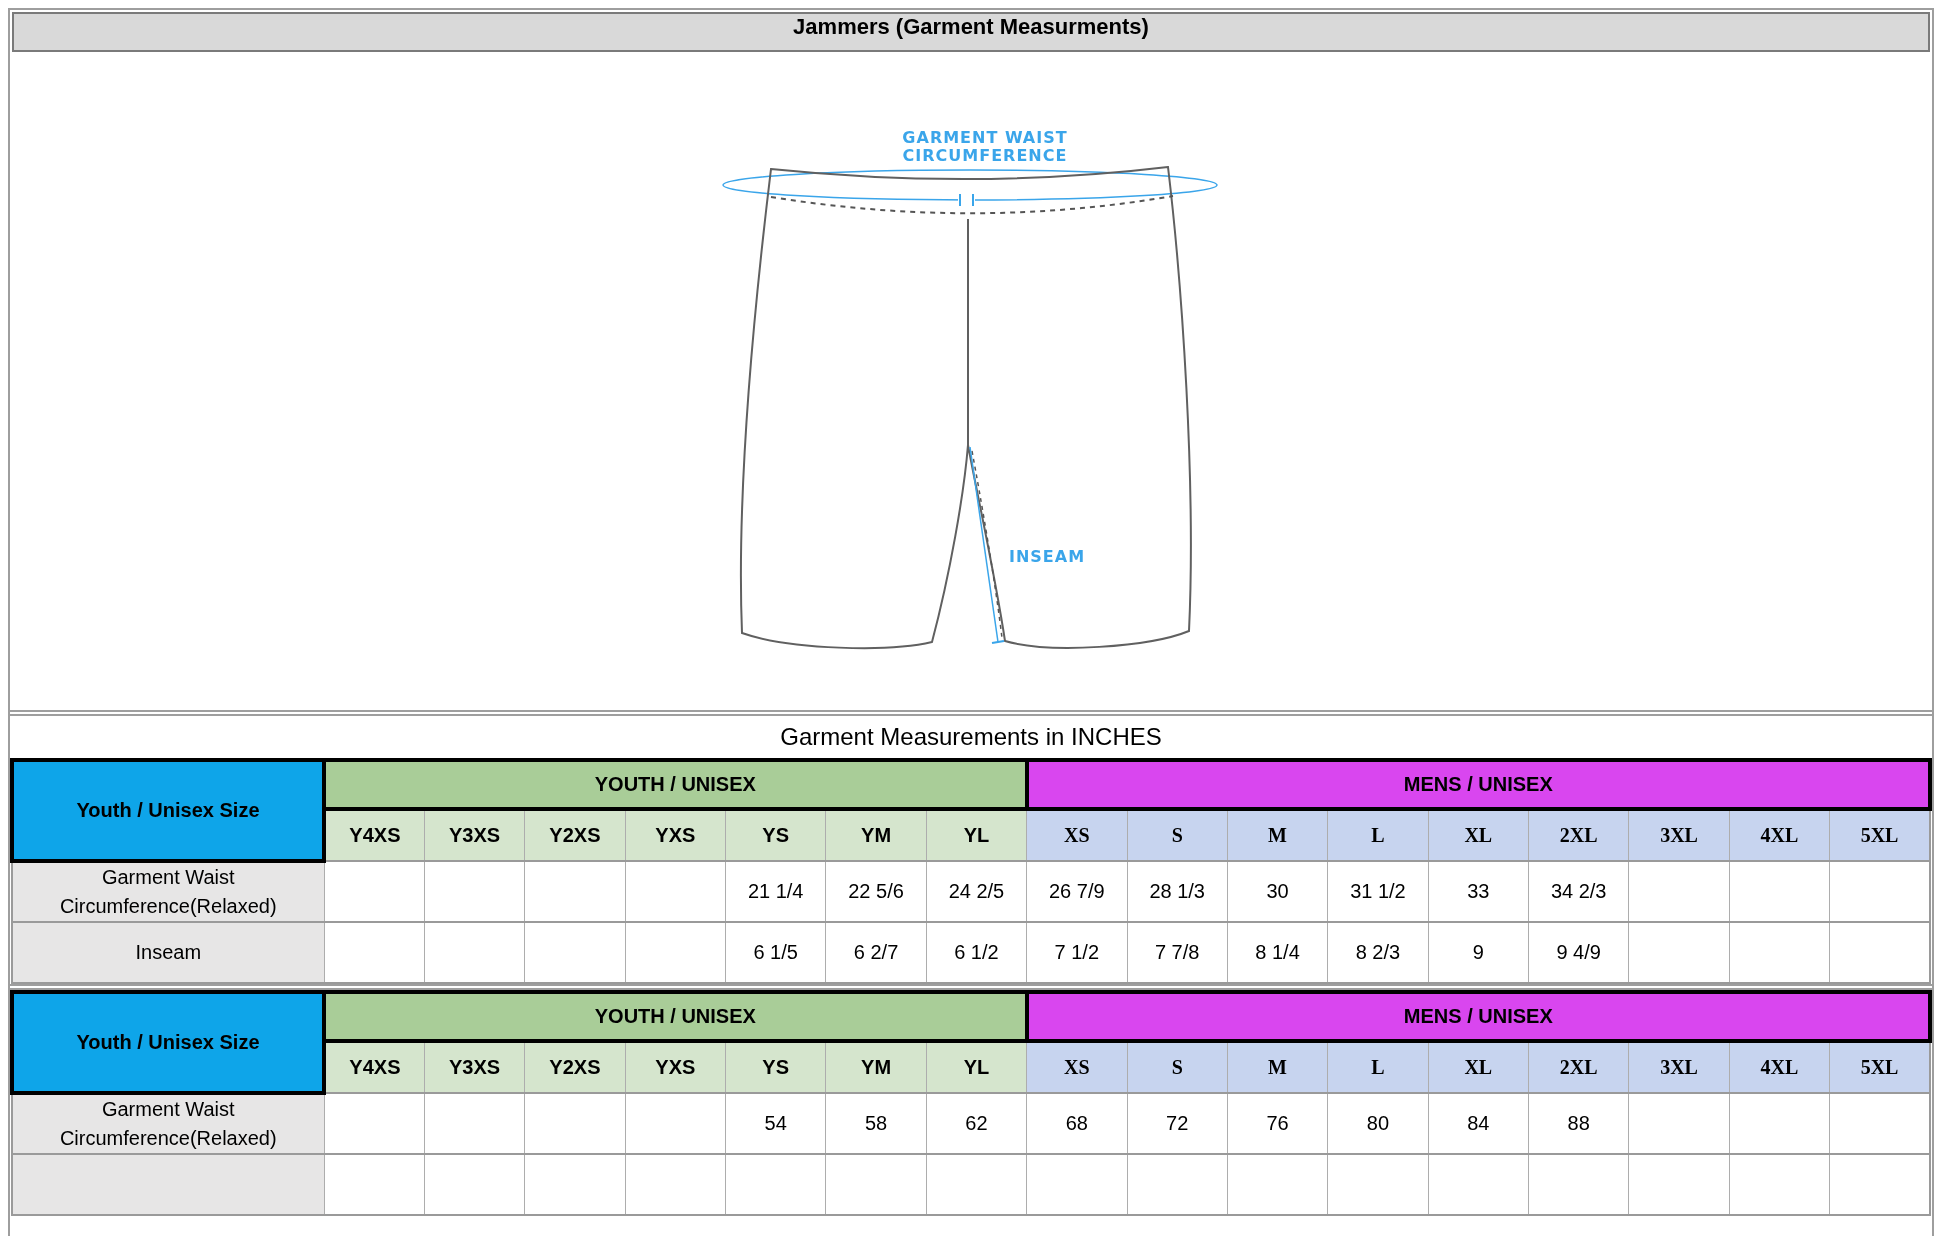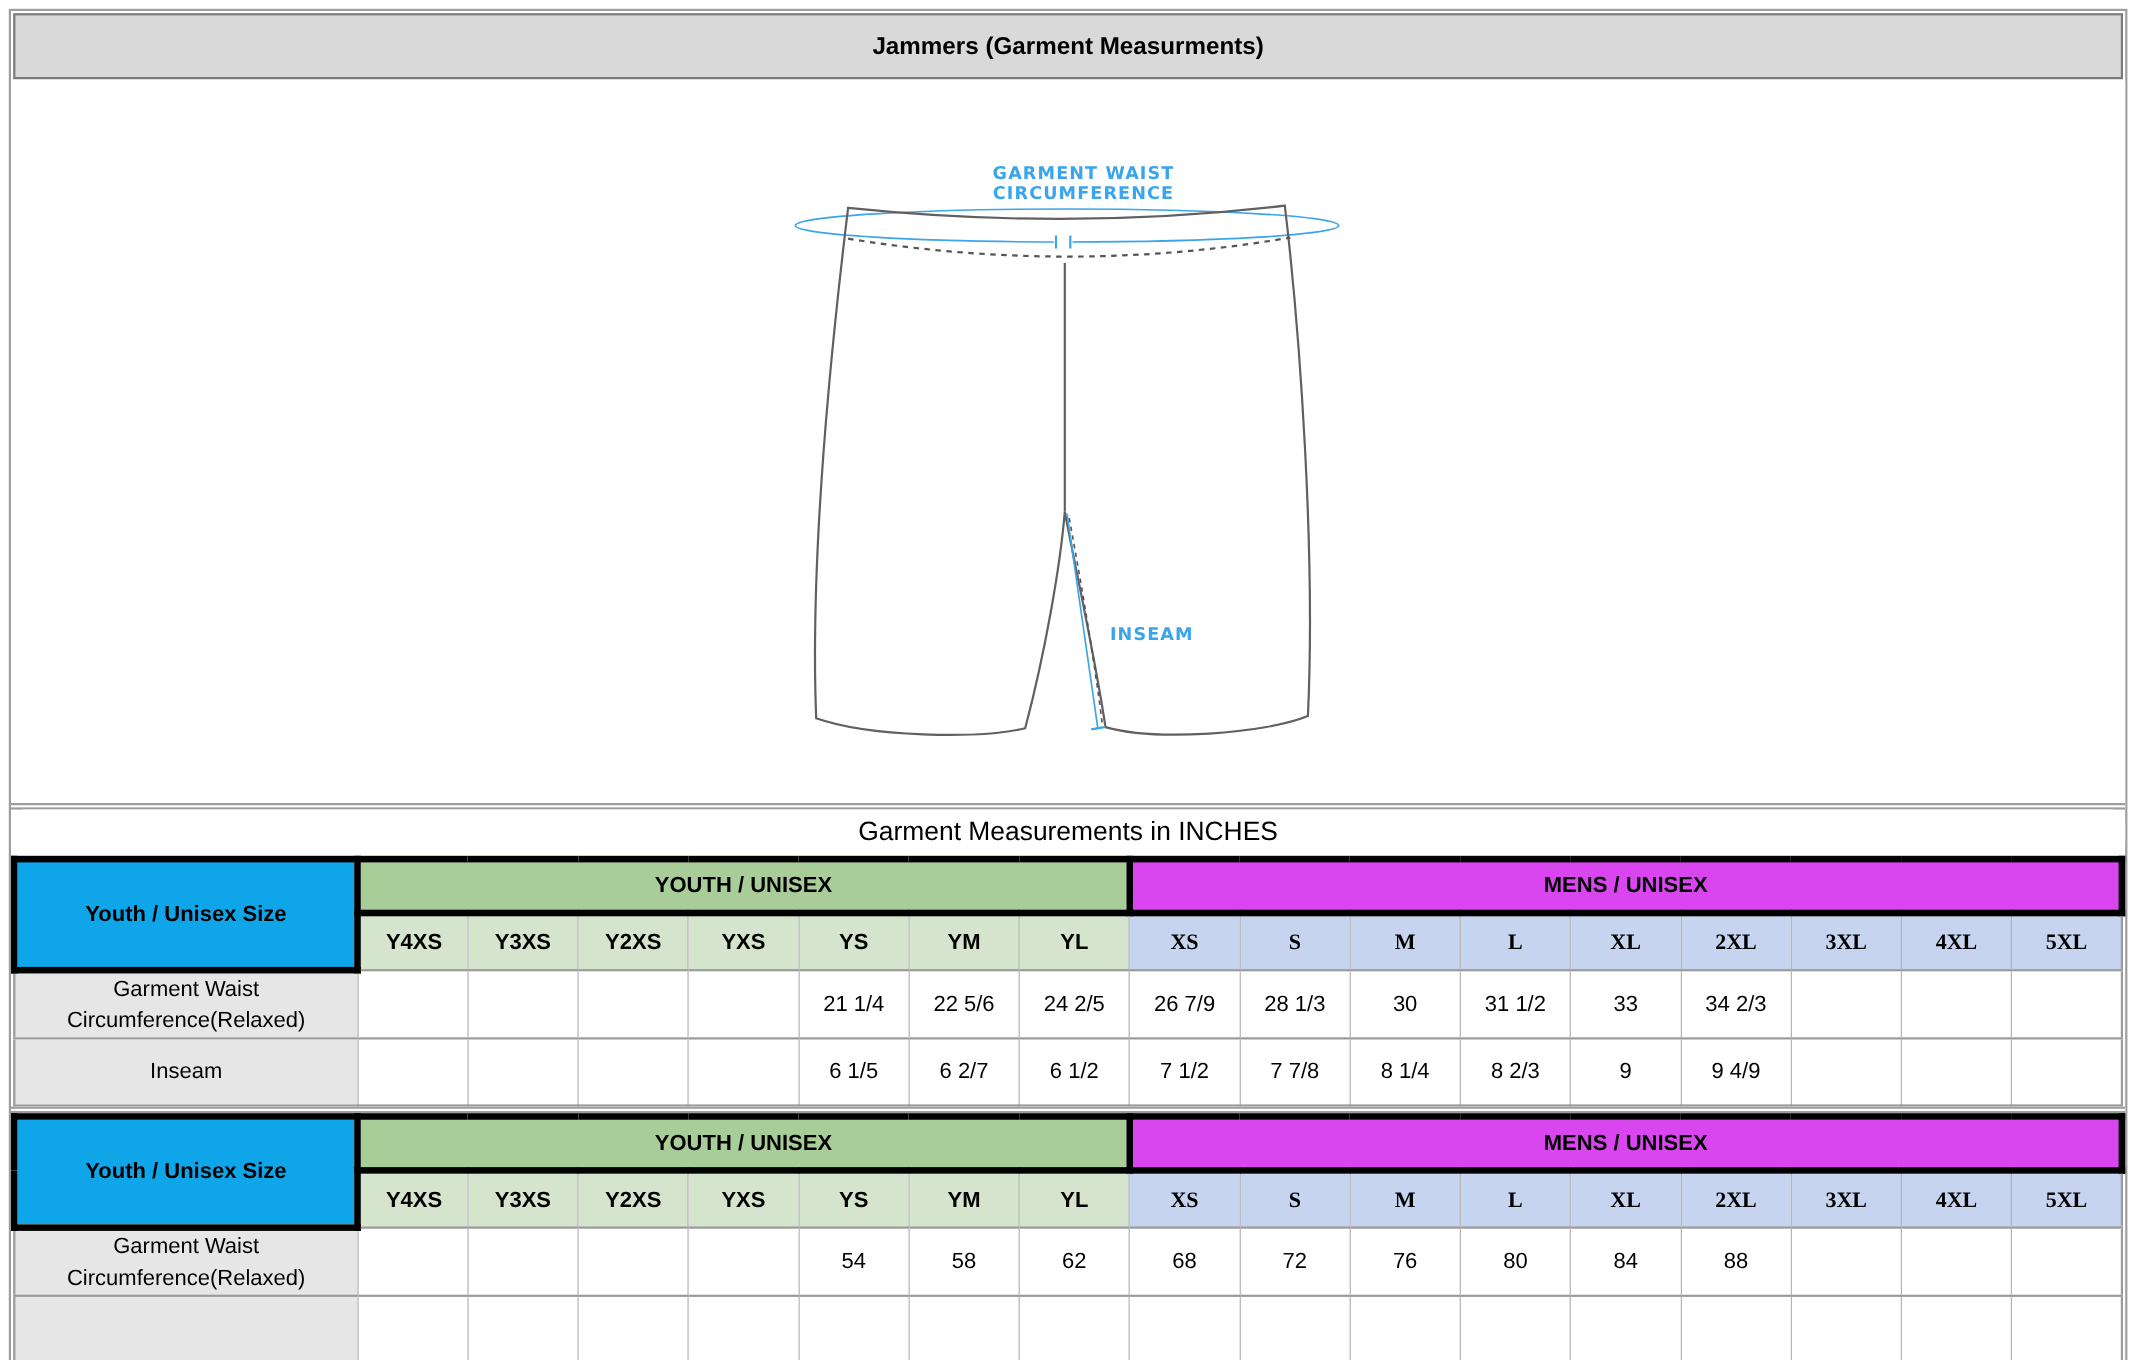--- a/index.html
+++ b/index.html
@@ -5,41 +5,41 @@
   html,body{margin:0;padding:0;}
   body{
     width:1946px;height:1236px;overflow:hidden;background:#ffffff;
     font-family:"Liberation Sans",sans-serif;color:#000;
   }
   .sheet{
     position:absolute;top:8px;left:8px;width:1926px;height:1400px;
     border:2px solid #9e9e9e;background:#fff;box-sizing:border-box;
   }
   .titlebar{
-    margin:2px;height:60px;background:#d9d9d9;border:2px solid #7a7a7a;
-    box-sizing:border-box;display:flex;align-items:center;justify-content:center;
+    margin:2px;height:40px;background:#d9d9d9;border:2px solid #7a7a7a;
+    box-sizing:border-box;display:flex;justify-content:center;
   }
   .titlebar span{font-size:22px;font-weight:bold;}
   .diagram{position:relative;height:656px;background:#fff;}
   .diagram svg{display:block;}
   .sep{height:2px;border-top:2px solid #9e9e9e;border-bottom:2px solid #9e9e9e;background:#fff;}
   .section-title{
     height:42px;display:flex;align-items:center;justify-content:center;
     font-size:24px;font-weight:400;background:#fff;border-radius:13px;
   }
   table.size-table{
     width:100%;border-collapse:collapse;table-layout:fixed;
     border:2px solid #9a9a9a;
   }
   table.size-table td{
     border:1px solid #adadad;text-align:center;vertical-align:middle;
     font-size:20px;padding:0 2px;overflow:hidden;box-sizing:border-box;
   }
   col.c-label{width:312px;}
-  tr.group-row td{height:49px;font-weight:bold;border:6px solid #000000;}
+  tr.group-row td{height:49px;font-weight:bold;border:4px solid #000000;}
   tr.size-row td{height:52px;font-weight:bold;border-bottom:2px solid #9a9a9a;}
   tr.data-row td{height:61px;border-top:2px solid #9a9a9a;}
   td.corner{background:#0ea5e9;font-weight:bold;border:2px solid #9a9a9a;}
   td.g-youth{background:#a9cd98;}
   td.g-mens{background:#d946ef;}
   td.s-youth{background:#d5e5cd;}
   td.s-mens{background:#c7d4ef;font-family:Liberation Serif, serif;}
   td.rowlabel{background:#e7e6e6;font-weight:400;line-height:1.45;}
 </style>
 </head>

